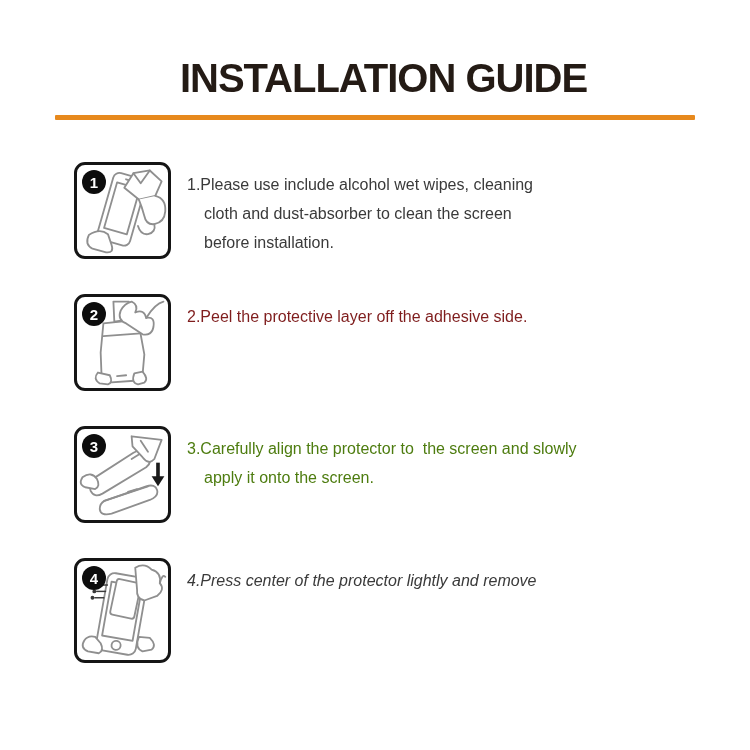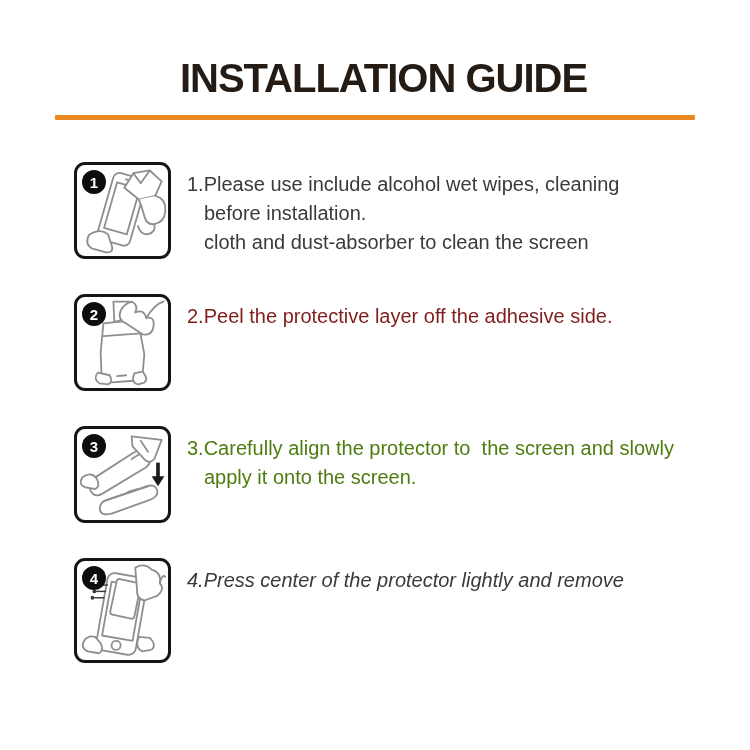--- a/index.html
+++ b/index.html
@@ -68,21 +68,21 @@
     color: #ffffff;
     font-size: 15px;
     font-weight: bold;
     display: flex;
     align-items: center;
     justify-content: center;
     z-index: 2;
   }
   .step-text {
     padding-top: 8px;
-    font-size: 20px;
+    font-size: 16px;
     line-height: 29px;
     color: #3a3a3a;
   }
   .step-line { white-space: pre-wrap; }
   .step-line.cont { margin-left: 17px; }
   .lineart { stroke: #8f8f8f; stroke-width: 2; fill: none; stroke-linecap: round; stroke-linejoin: round; }
   .lineart .filled { fill: #ffffff; }
 </style>
 </head>
 <body>
@@ -107,22 +107,22 @@
             <path class="filled" d="M13,74 Q8,84 17,89 L32,93 Q41,94 38,85 L34,73 Q25,66 13,74 Z"></path>
             <path class="filled" d="M52,22 L62,6 L80,3 L93,15 L86,31 L68,35 Z"></path>
             <path d="M62,6 L70,17 L80,3"></path>
             <path class="filled" d="M86,31 Q98,34 97,48 Q96,60 85,62 Q76,63 74,53 Q71,42 68,35"></path>
             <path d="M85,62 Q87,71 78,73 Q70,74 67,64"></path>
           </g>
         </svg>
       </div>
       <div class="step-text" style="color: rgb(58, 58, 58);">
         <div class="step-line">1.Please use include alcohol wet wipes, cleaning</div>
+        <div class="step-line cont">cloth and dust-absorber to clean the screen</div>
         <div class="step-line cont">before installation.</div>
-        <div class="step-line cont">cloth and dust-absorber to clean the screen</div>
       </div>
     </div>
 
     <div class="step step-2">
       <div class="icon-box">
         <div class="badge">2</div>
         <svg viewBox="0 0 100 94">
           <g class="lineart">
             <path class="filled" d="M40,2 L57,2 L56,22 L41,24 Z"></path>
             <path class="filled" d="M29,26 L67,22 L74,60 L72,83 Q71,89 63,89 L34,91 Q27,91 27,84 L26,58 Z"></path>

